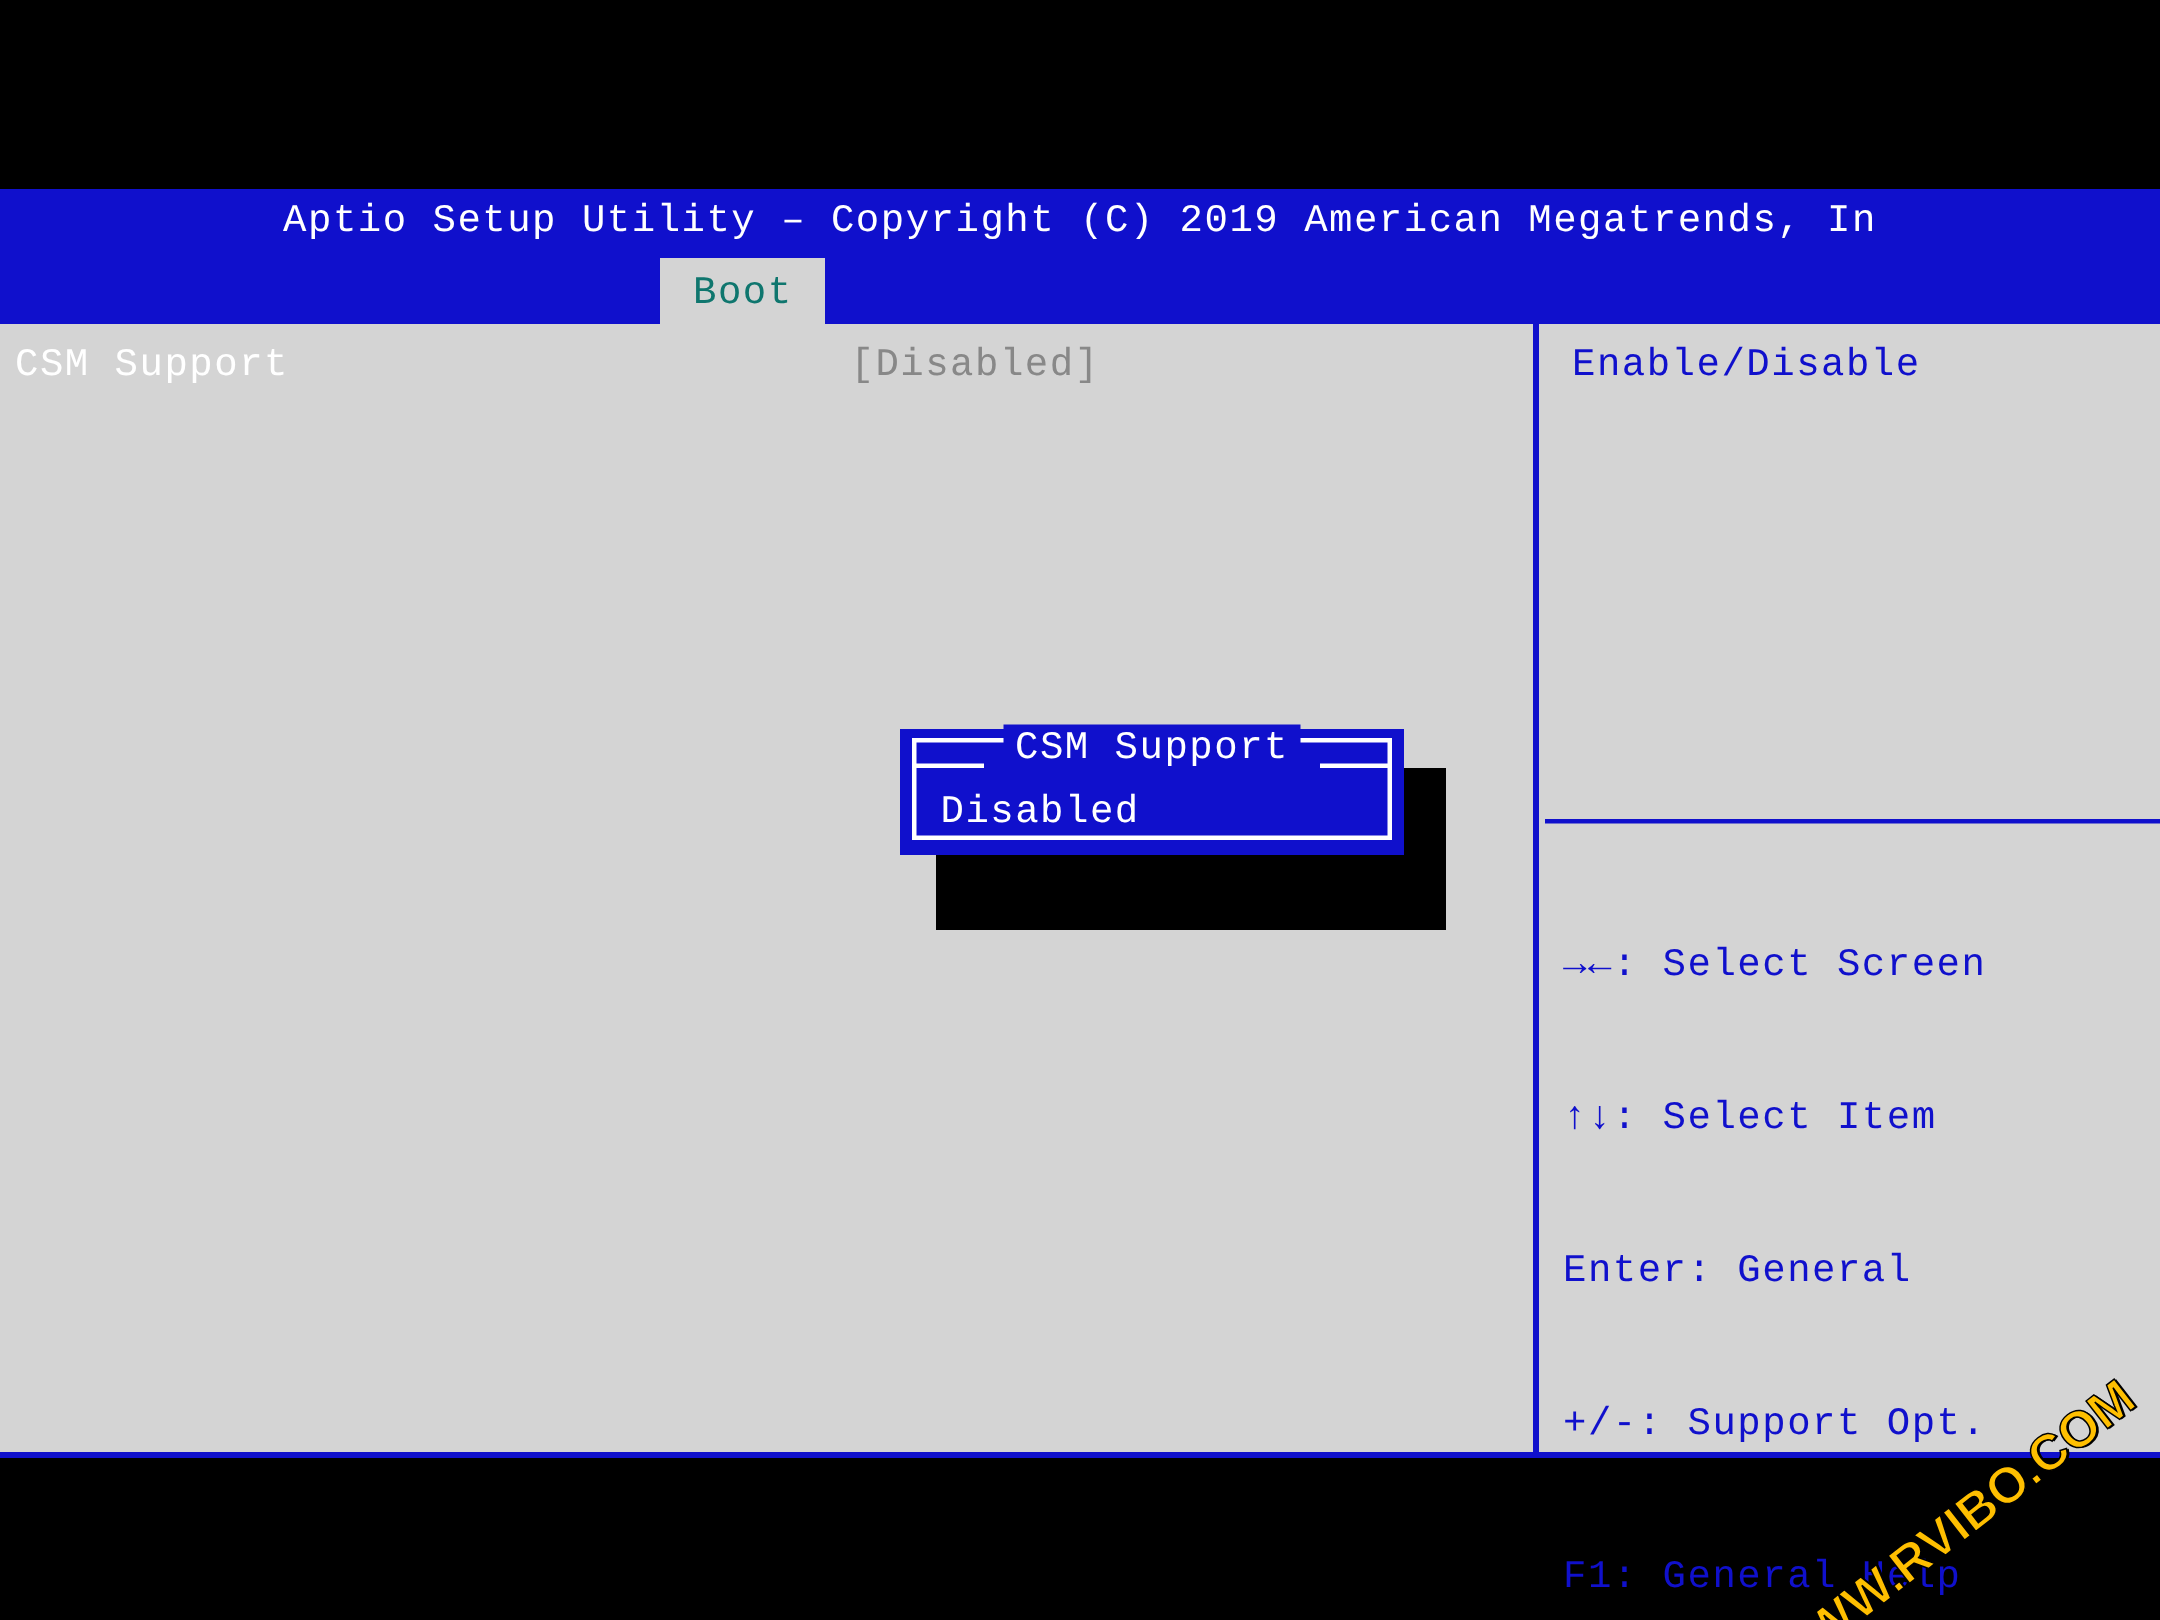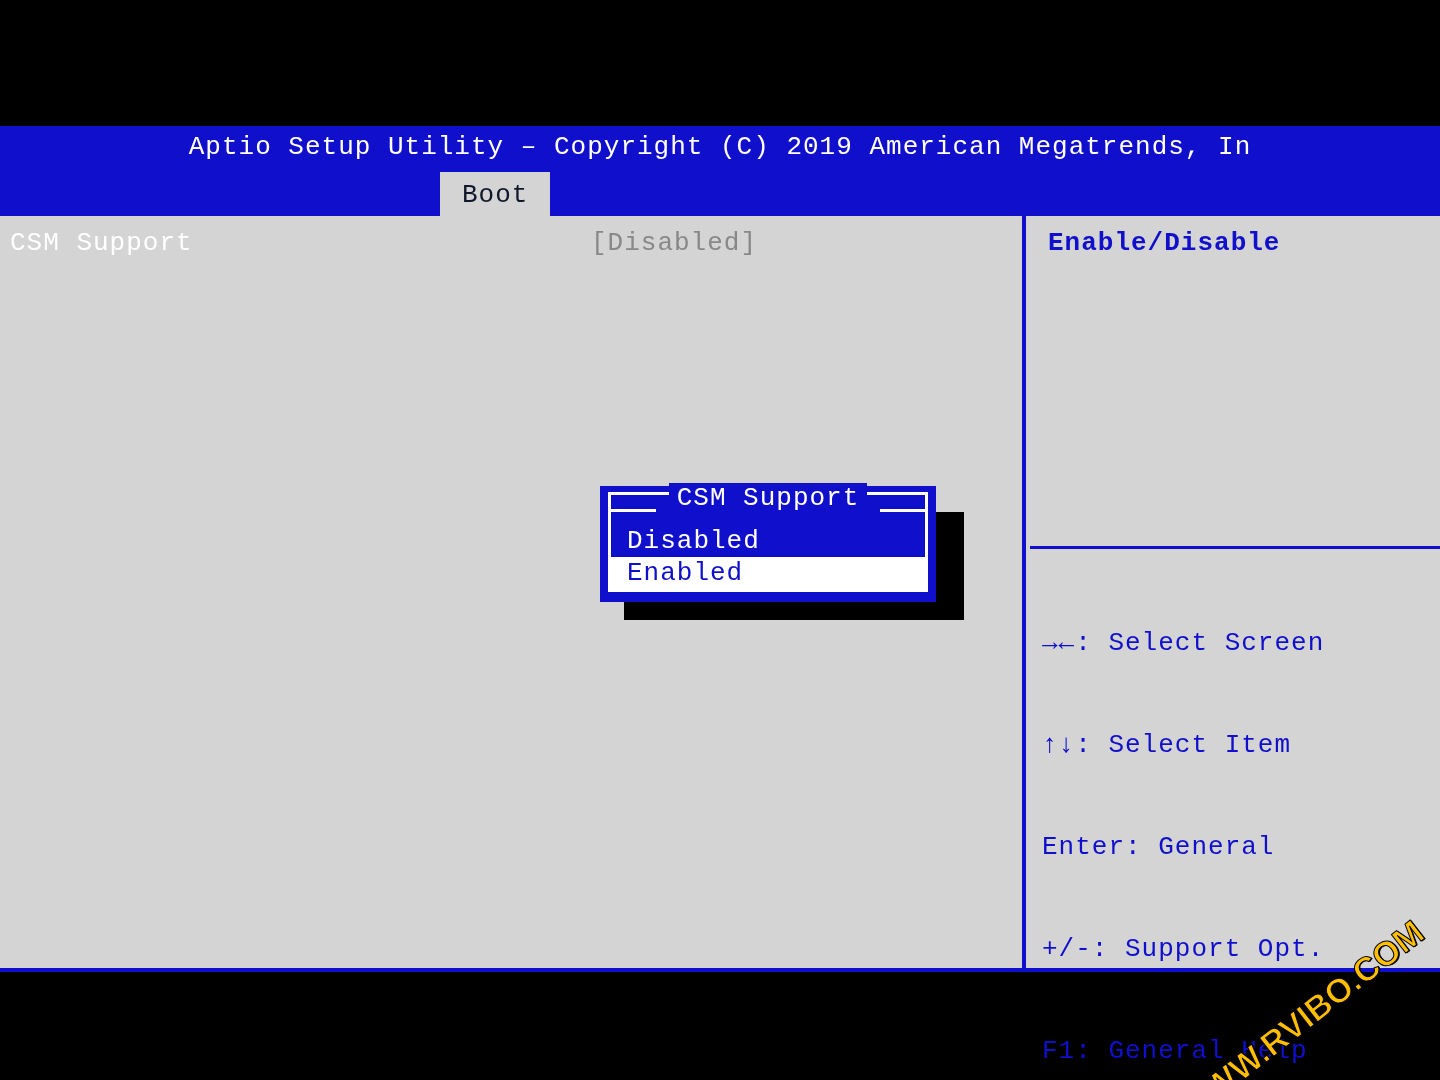--- a/index.html
+++ b/index.html
@@ -31,21 +31,21 @@
     top: 6px; left: 0; right: 0;
     text-align: center;
     white-space: pre;
   }
   .tab {
     position: absolute;
     left: 440px; bottom: 0;
     height: 44px;
     padding: 4px 22px 0 22px;
     background: #d4d4d4;
-    color: #0f172a;
+    color: #0f766e;
     border-top: 4px solid #d4d4d4;
     font-weight: normal;
   }
   .body {
     position: absolute;
     left: 0; top: 172px;
     width: 1440px; height: 756px;
     background: #d4d4d4;
     border-bottom: 4px solid #1010cc;
   }
@@ -61,32 +61,32 @@
     left: 10px; top: 12px;
     width: 1000px; height: 34px;
   }
   .setting-label {
     position: absolute;
     left: 0; top: 0;
     color: #fff;
   }
   .setting-value {
     position: absolute;
-    left: 581px; top: 0;
+    left: 557px; top: 0;
     color: #888;
   }
   .help-panel {
     position: absolute;
     left: 1030px; top: 0;
     right: 0; height: 100%;
     color: #1010cc;
   }
   .help-top {
     position: absolute;
-    left: 18px; top: 12px; right: 0; font-weight: bold;
+    left: 18px; top: 12px; right: 0;
   }
   .help-divider {
     position: absolute;
     left: 0; right: 0;
     top: 330px;
     border-top: 3px solid #1010cc;
   }
   .help-keys {
     position: absolute;
     left: 12px; top: 342px; right: 0;
@@ -210,19 +210,18 @@
   </div>
 
 
   <div class="popup-shadow"></div>
   <div class="popup">
     <div class="popup-inner">
       <div class="popup-title-row">
         <span class="popup-title">CSM Support</span>
       </div>
       <div class="popup-option">Disabled</div>
-      <div class="popup-option selected">Enabled</div>
     </div>
   </div>
 
   <div class="watermark">恩腾技术圈 WWW.RVIBO.COM</div>
 
 </div>
 
 </body></html>

